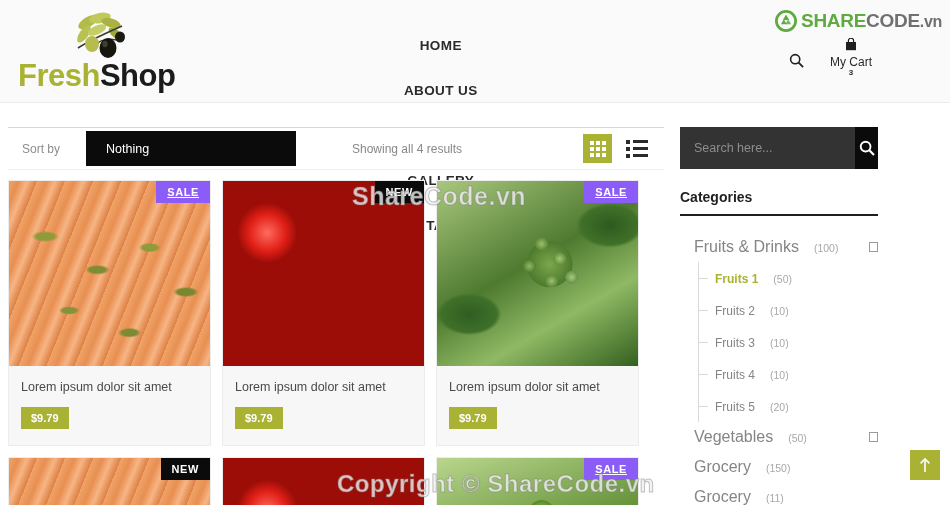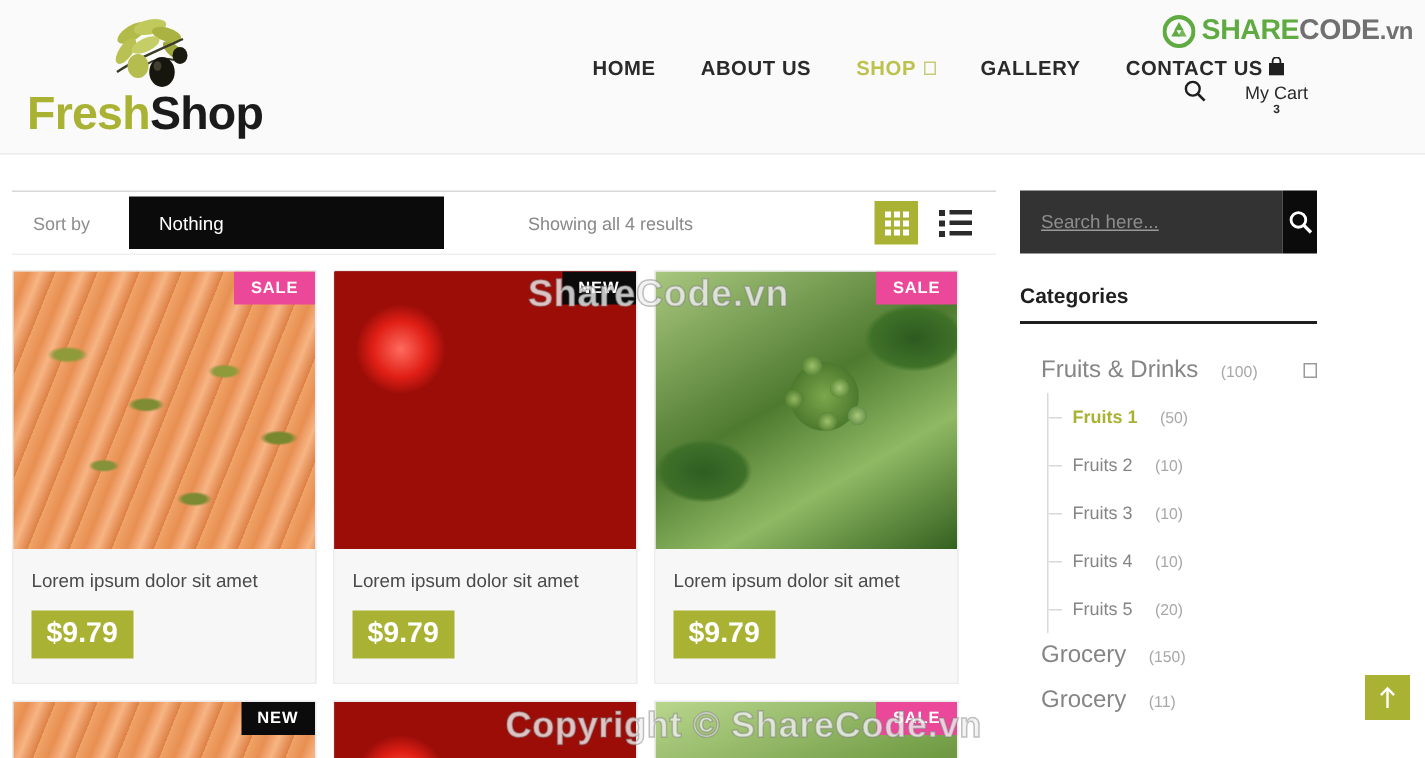--- a/index.html
+++ b/index.html
@@ -29,21 +29,21 @@
     position: absolute; left: 6px; top: 50px;
     font-size: 31px; font-weight: bold;
     letter-spacing: -0.5px;
     white-space: nowrap;
   }
   .logo-fresh { color: #a9b233; }
   .logo-shop { color: #1b1b1b; }
 
   .mainnav {
     position: absolute; left: 395px; top: 38px;
-    display: flex; align-items: center; gap: 30px;
+    display: flex; align-items: center; gap: 30px; flex-direction: column;
   }
   .navitem {
     font-size: 13.5px; font-weight: bold;
     letter-spacing: 0.4px;
     color: #2a2a2a;
     text-transform: uppercase;
     white-space: nowrap;
     cursor: pointer;
     display: flex; align-items: center; gap: 5px;
   }
@@ -148,31 +148,31 @@
     overflow: hidden;
   }
   .badge {
     position: absolute; right: 0px; top: 0px;
     padding: 5px 11px;
     font-size: 11px; font-weight: bold;
     letter-spacing: 0.6px;
     color: #ffffff;
     z-index: 4;
   }
-  .badge.sale { background: #ec4899; }
+  .badge.sale { background: #8b5cf6; text-decoration: underline; }
   .badge.new  { background: #0b0b0b; }
   .card-body { padding: 14px 12px 16px 12px; background: #f7f7f7; }
   .card-title {
     font-size: 12.5px; color: #4a4a4a;
     margin-bottom: 13px;
   }
   .card-price {
     display: inline-block;
     background: #a9b233; color: #ffffff;
-    font-size: 19px; font-weight: bold;
+    font-size: 11px; font-weight: bold;
     padding: 5px 10px;
   }
 
   
   .ph-carrot {
     width: 100%; height: 100%;
     background:
       radial-gradient(ellipse 22px 9px at 18% 30%, #8f9a3a 0%, #8f9a3a 40%, transparent 62%),
       radial-gradient(ellipse 20px 8px at 44% 48%, #7e8c33 0%, #7e8c33 40%, transparent 62%),
       radial-gradient(ellipse 18px 8px at 70% 36%, #8f9a3a 0%, #8f9a3a 40%, transparent 62%),
@@ -237,21 +237,20 @@
   }
   .searchbox {
     display: flex; width: 198px; height: 42px;
   }
   .search-input {
     flex: 1; background: #333333;
     border: none; outline: none;
     color: #9a9a9a; font-size: 12.5px;
     padding-left: 14px;
     font-family: "Liberation Sans", sans-serif;
-    text-decoration: underline;
   }
   .search-input::placeholder { color: #8d8d8d; }
   .search-btn {
     width: 48px; background: #0b0b0b;
     border: none; cursor: pointer;
     display: flex; align-items: center; justify-content: center;
   }
   .cat-heading {
     margin-top: 20px;
     font-size: 14px; font-weight: bold; color: #1f1f1f;
@@ -500,20 +499,24 @@
         <span class="subcat-name">Fruits 3</span><span class="cat-count">(10)</span>
       </div>
       <div class="subcat-row">
         <span class="subcat-name">Fruits 4</span><span class="cat-count">(10)</span>
       </div>
       <div class="subcat-row">
         <span class="subcat-name">Fruits 5</span><span class="cat-count">(20)</span>
       </div>
     </div>
 
+    <div class="cat-row">
+      <span><span class="cat-name">Vegetables</span><span class="cat-count">(50)</span></span>
+      <span class="cat-toggle"></span>
+    </div>
 
     <div class="cat-row">
       <span><span class="cat-name">Grocery</span><span class="cat-count">(150)</span></span>
     </div>
 
     <div class="cat-row">
       <span><span class="cat-name">Grocery</span><span class="cat-count">(11)</span></span>
     </div>
 
   </div>

